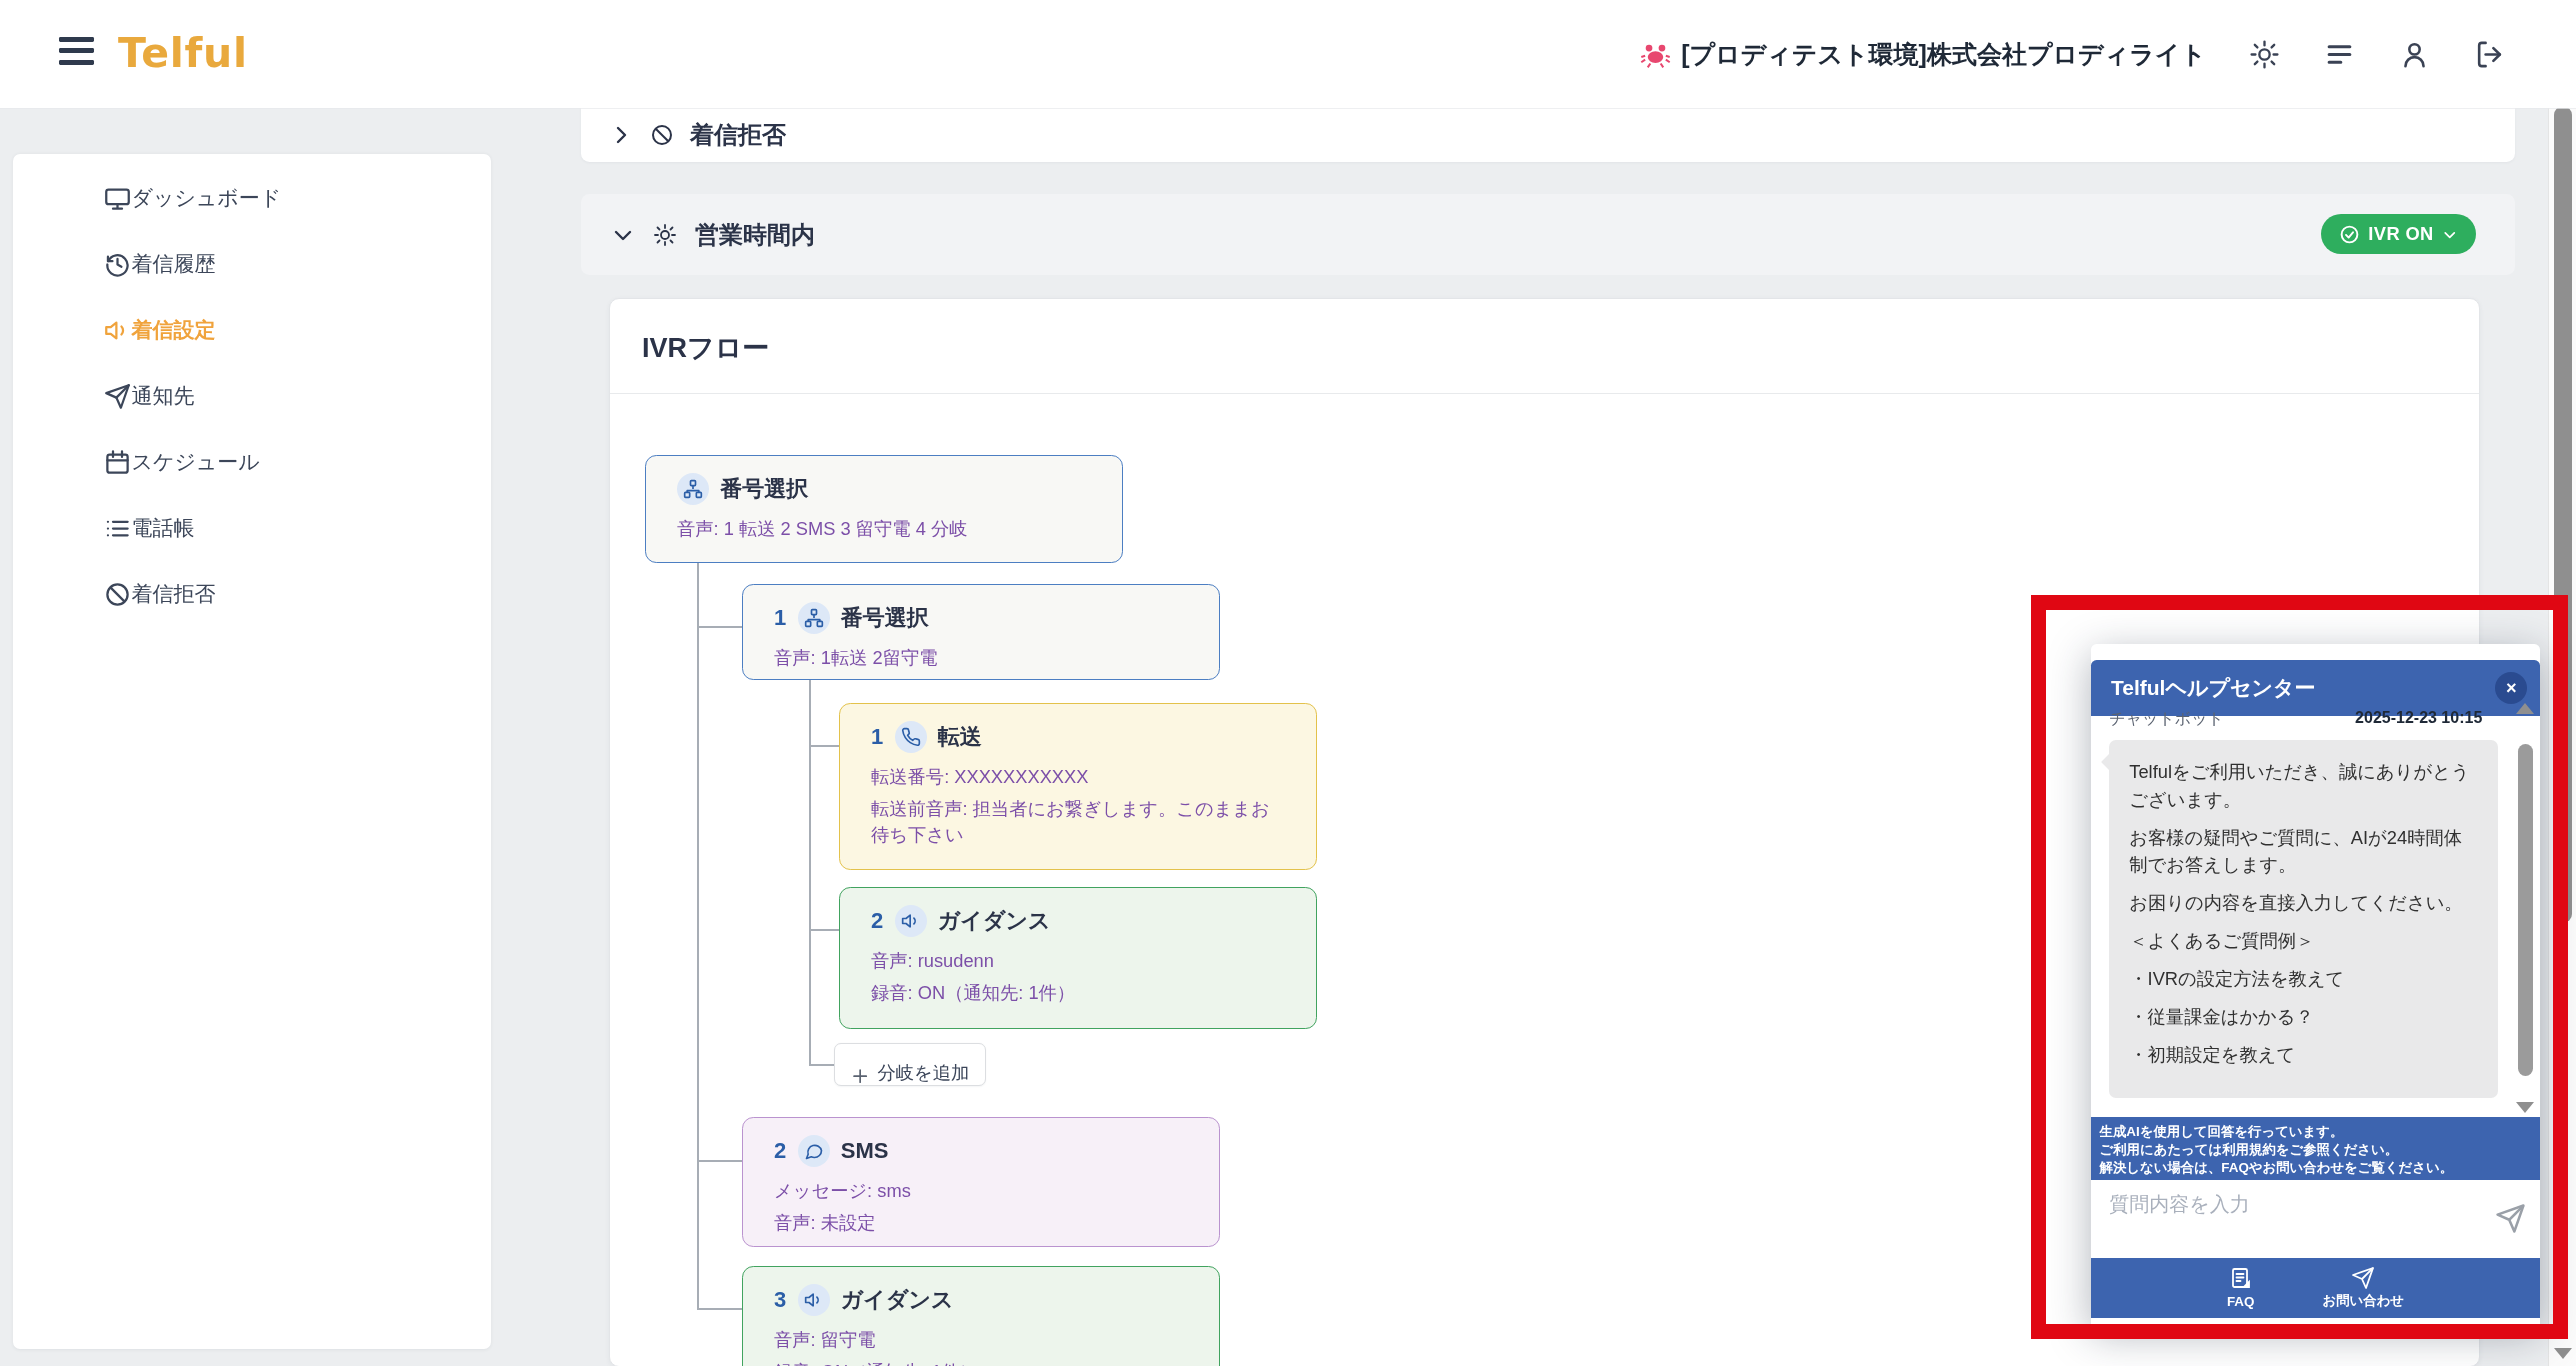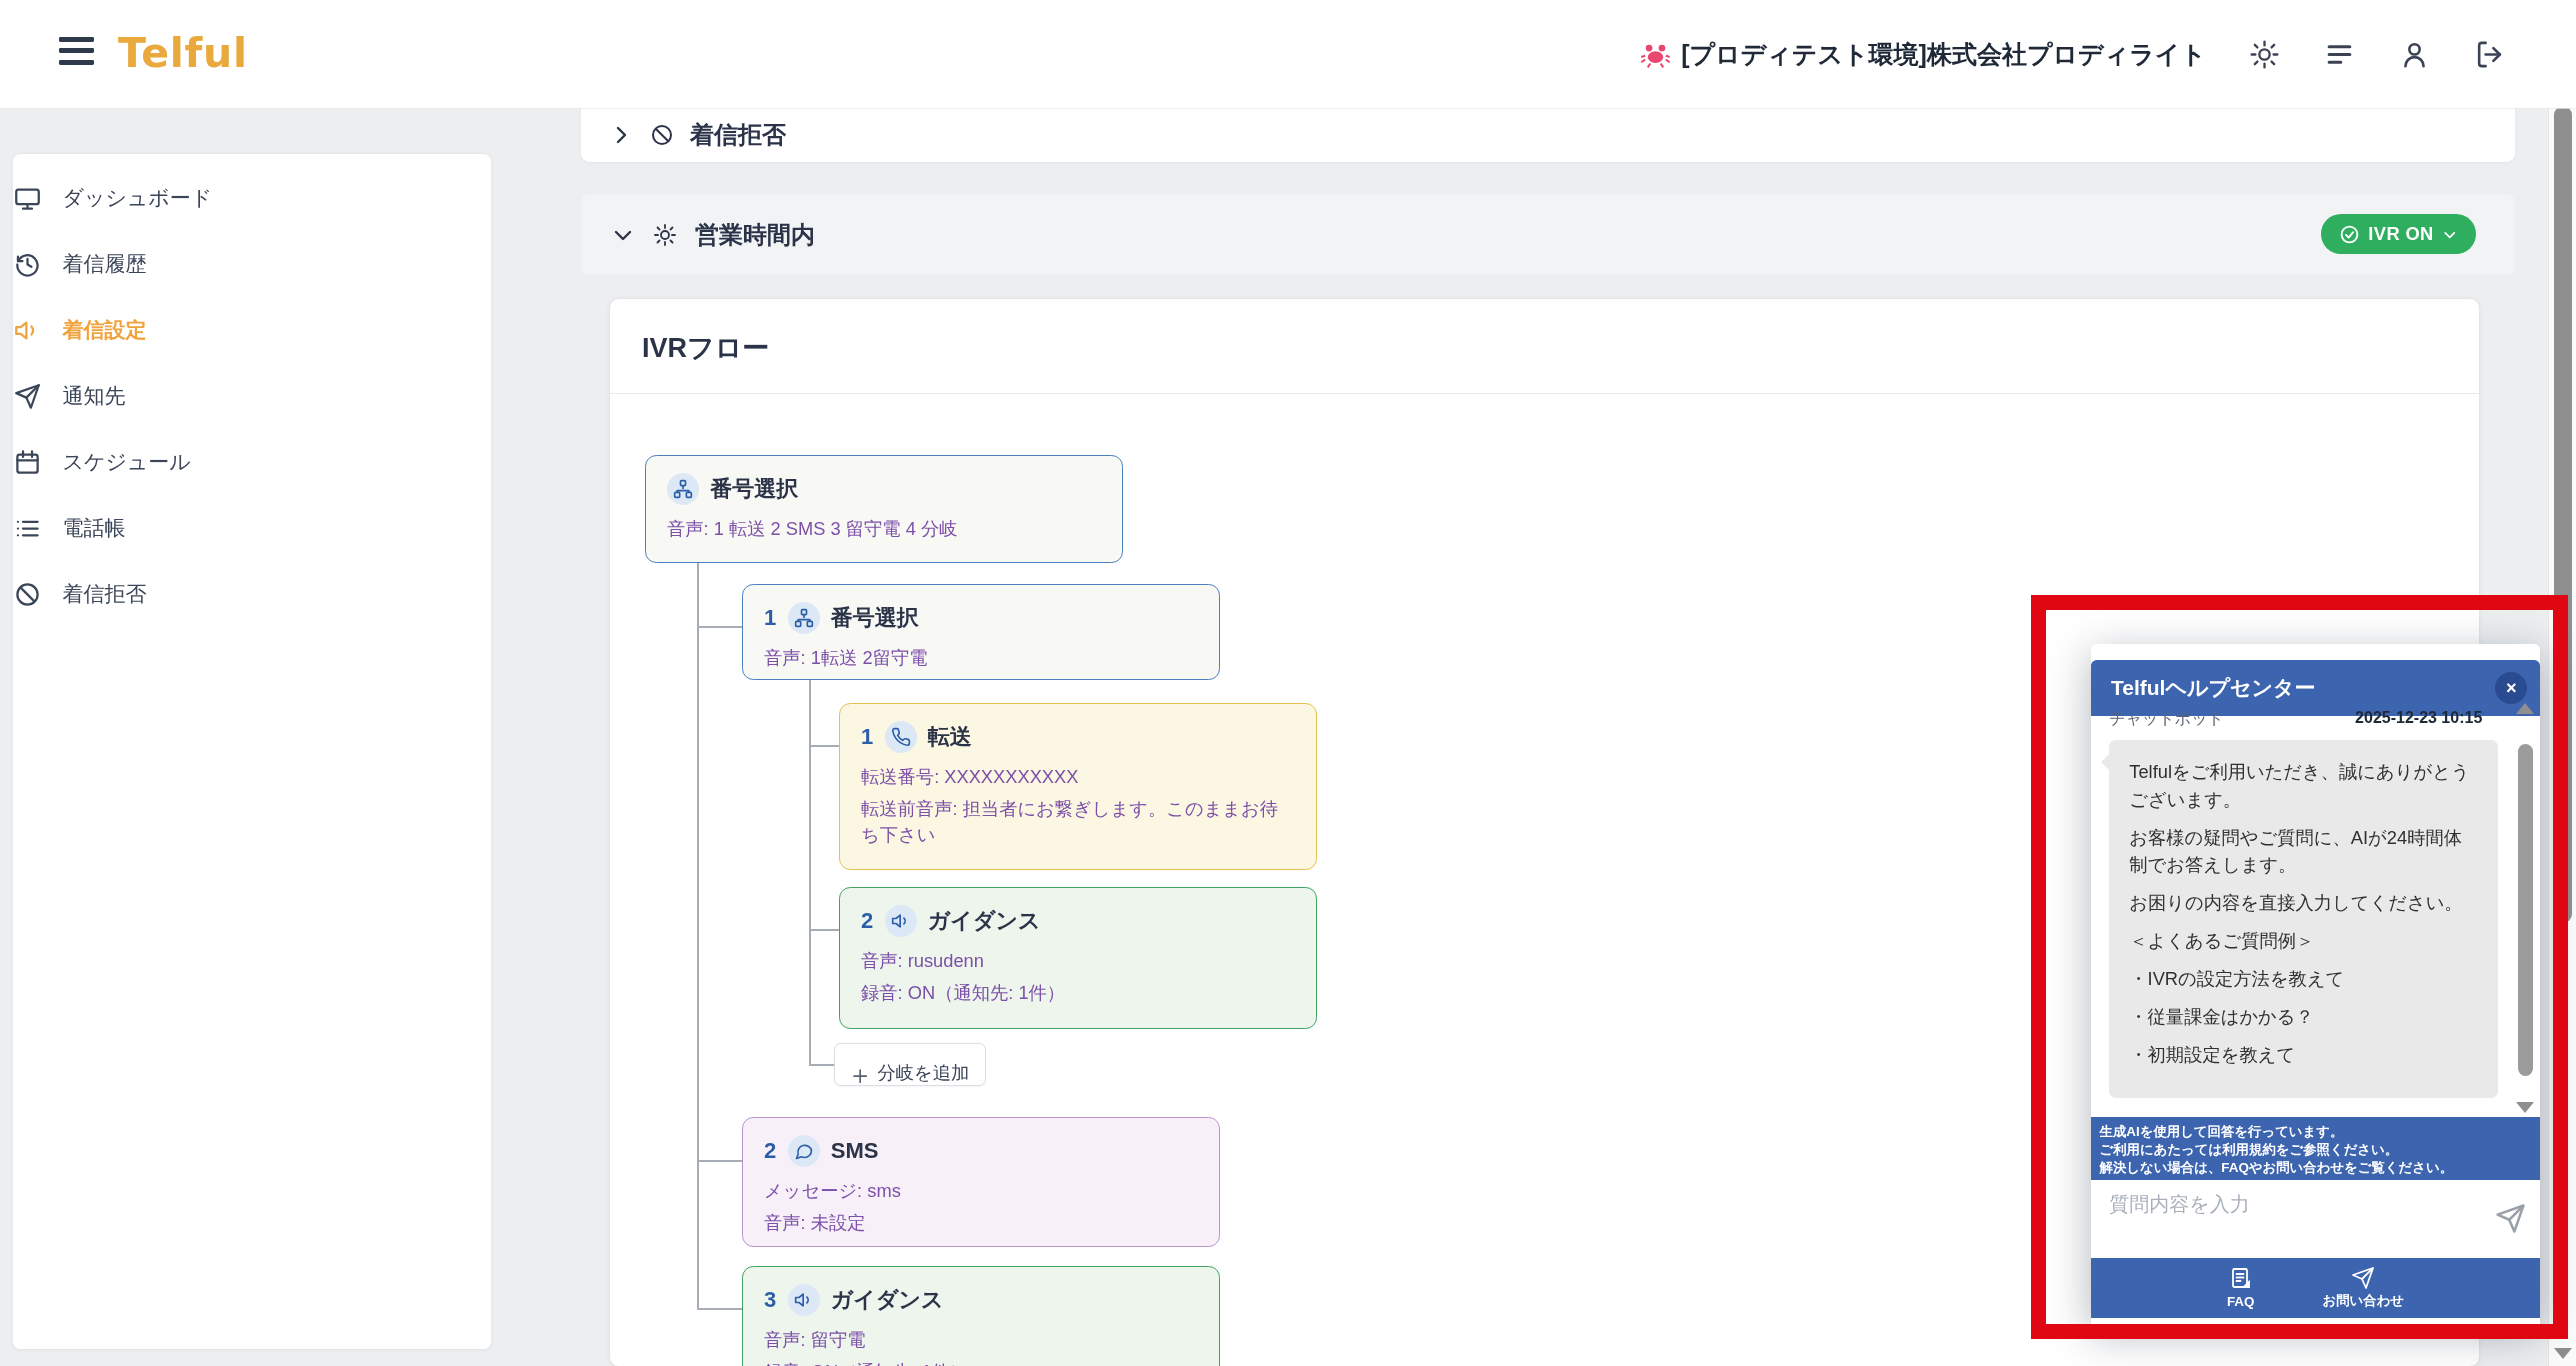--- a/index.html
+++ b/index.html
@@ -15,21 +15,21 @@
   .logo { left:118px; top:25px; height:56px; display:flex; align-items:center; color:#E9A93D; }
   .logo-word { font-size:41px; font-weight:bold; letter-spacing:0.7px; font-family:"DejaVu Sans",sans-serif; }
   .top-right { right:70px; top:0; height:108px; display:flex; align-items:center; gap:41px; }
   .account { display:flex; align-items:center; gap:9px; font-size:25px; font-weight:bold; color:#1F2937; }
   .hd-ic { width:34px; height:34px; color:#3A4254; cursor:pointer; display:flex; align-items:center; justify-content:center; }
   .hd-ic svg { width:31px; height:31px; }
 
   
   .sidebar { left:13.4px; top:154px; width:478px; height:1195px; background:#FFFFFF; border-radius:7px;
              box-shadow:0 0.7px 3.5px rgba(40,50,70,.07); padding-top:11.3px; z-index:5; }
-  .side-item { height:66px; display:flex; align-items:center; gap:21px;
+  .side-item { height:66px; display:flex; align-items:center; padding-left:90px; 
                font-size:21px; color:#3C4659; cursor:pointer; }
   .side-item .s-ic { width:28px; height:28px; display:flex; align-items:center; justify-content:center; }
   .side-item svg { width:27px; height:27px; }
   .side-item.active { color:#F0A33C; font-weight:bold; }
 
   
   .card-reject { left:581px; top:108px; width:1934px; height:54px; background:#FFFFFF; border-radius:0 0 8.5px 8.5px;
                  display:flex; align-items:center; padding-left:28px; gap:15.5px; box-shadow:0 0.7px 2.8px rgba(40,50,70,.05); }
   .sec-title { font-size:24px; font-weight:bold; color:#2B3348; }
   .sec-ic { width:25px; height:25px; color:#2B3348; display:flex; align-items:center; }
@@ -43,21 +43,21 @@
   .ivr-on-btn svg { display:block; }
 
   
   .ivr-card { left:609px; top:298px; width:1871px; height:1069px; background:#FFFFFF; border:0.7px solid #E3E5E8;
               border-radius:10px; box-shadow:0 1.4px 5.6px rgba(40,50,70,.05); overflow:hidden; }
   .ivr-title { position:absolute; left:32px; top:31px; font-size:27px; font-weight:bold; color:#2B3348; }
   .ivr-divider { position:absolute; left:0; top:94px; width:100%; height:0.7px; background:#E8EAEC; }
 
   .conn { position:absolute; background:#A7ADB5; }
 
-  .node { position:absolute; border:1.4px solid; border-radius:11.3px; padding:17px 21px; cursor:pointer; }
+  .node { position:absolute; border:1.4px solid; border-radius:11.3px; padding:17px 31px; cursor:pointer; }
   .n-blue   { border-color:#4C7EC2; background:#F8F8F5; }
   .n-yellow { border-color:#E3C24B; background:#FCF7E2; }
   .n-green  { border-color:#41A35F; background:#EDF5EC; }
   .n-purple { border-color:#BA93CF; background:#F7F0F8; }
   .node-title { display:flex; align-items:center; gap:11.3px; }
   .node-num { font-size:22px; font-weight:bold; color:#2B5EA7; }
   .node-ic { width:32px; height:32px; border-radius:50%; background:#DDE8F7; color:#2B5EA7;
              display:flex; align-items:center; justify-content:center; }
   .node-ic svg { width:20px; height:20px; }
   .node-name { font-size:22px; font-weight:bold; color:#2B3348; }

